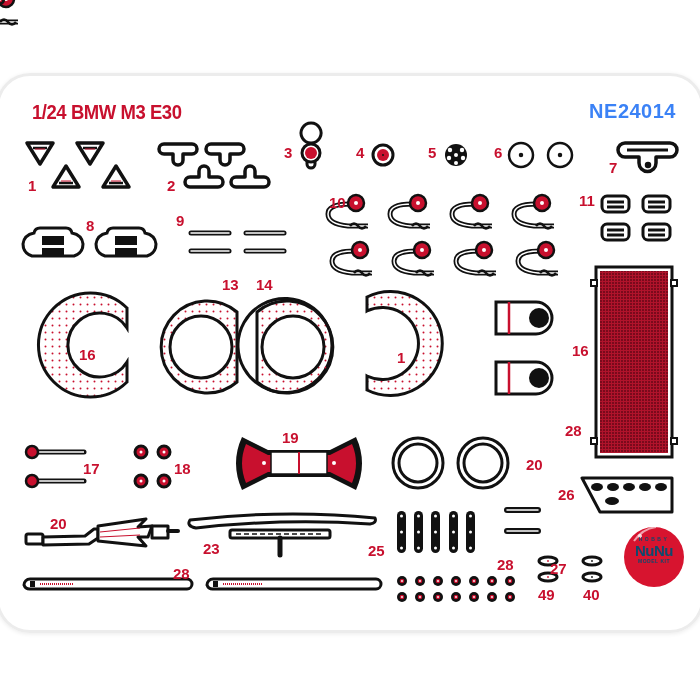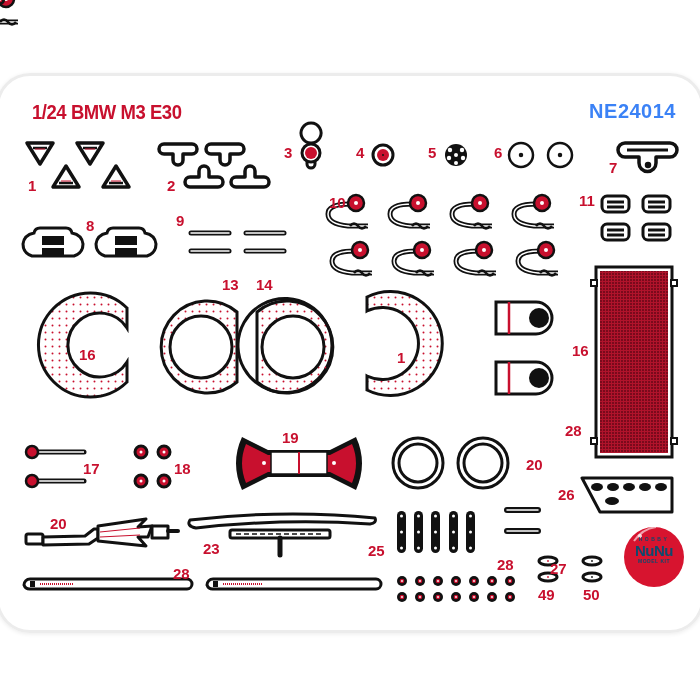--- a/index.html
+++ b/index.html
@@ -363,14 +363,14 @@
     <div class="lbl" style="left: 526px; top: 457px;">20</div>
     <div class="lbl" style="left: 565px; top: 423px;">28</div>
     <div class="lbl" style="left: 50px; top: 516px;">20</div>
     <div class="lbl" style="left: 203px; top: 541px;">23</div>
     <div class="lbl" style="left: 173px; top: 566px;">28</div>
     <div class="lbl" style="left: 368px; top: 543px;">25</div>
     <div class="lbl" style="left: 558px; top: 487px;">26</div>
     <div class="lbl" style="left: 550px; top: 524px; margin-top: 37px;">27</div>
     <div class="lbl" style="left: 497px; top: 557px;">28</div>
     <div class="lbl" style="left: 538px; top: 587px;">49</div>
-    <div class="lbl" style="left: 583px; top: 587px;">50</div>
+    <div class="lbl" style="left: 583px; top: 587px;">40</div>
   </div>
 
 </body></html>

